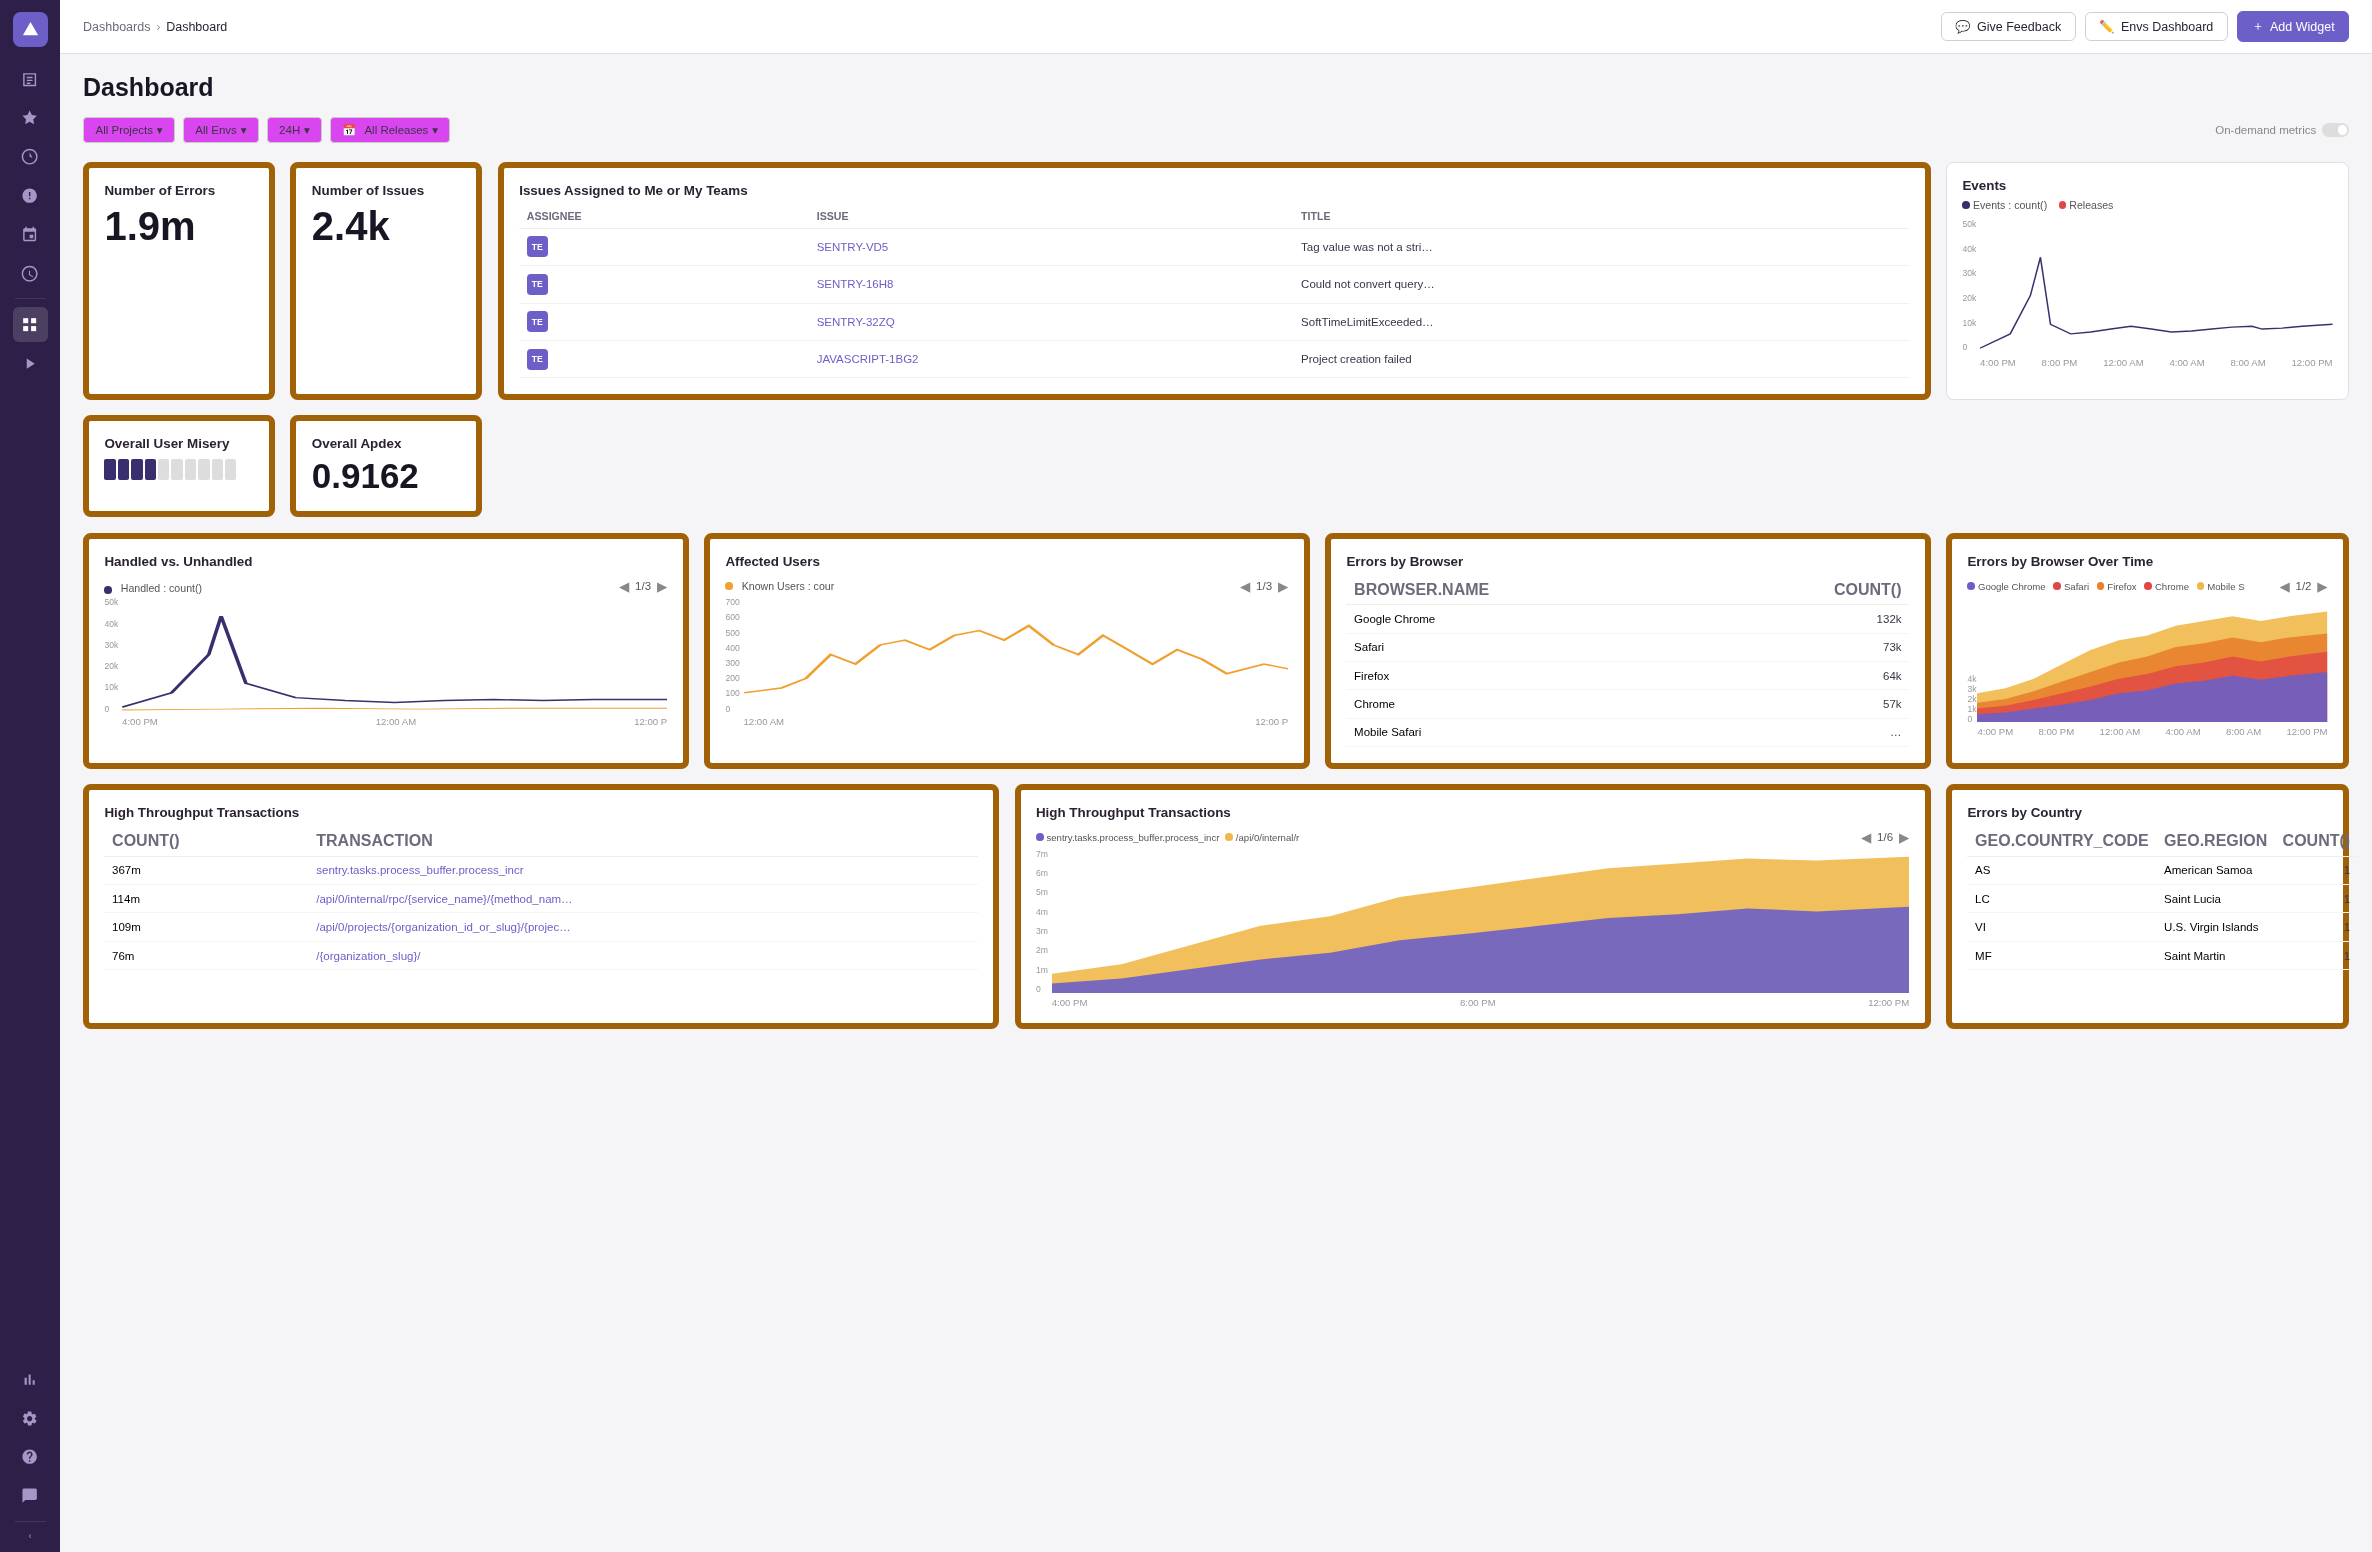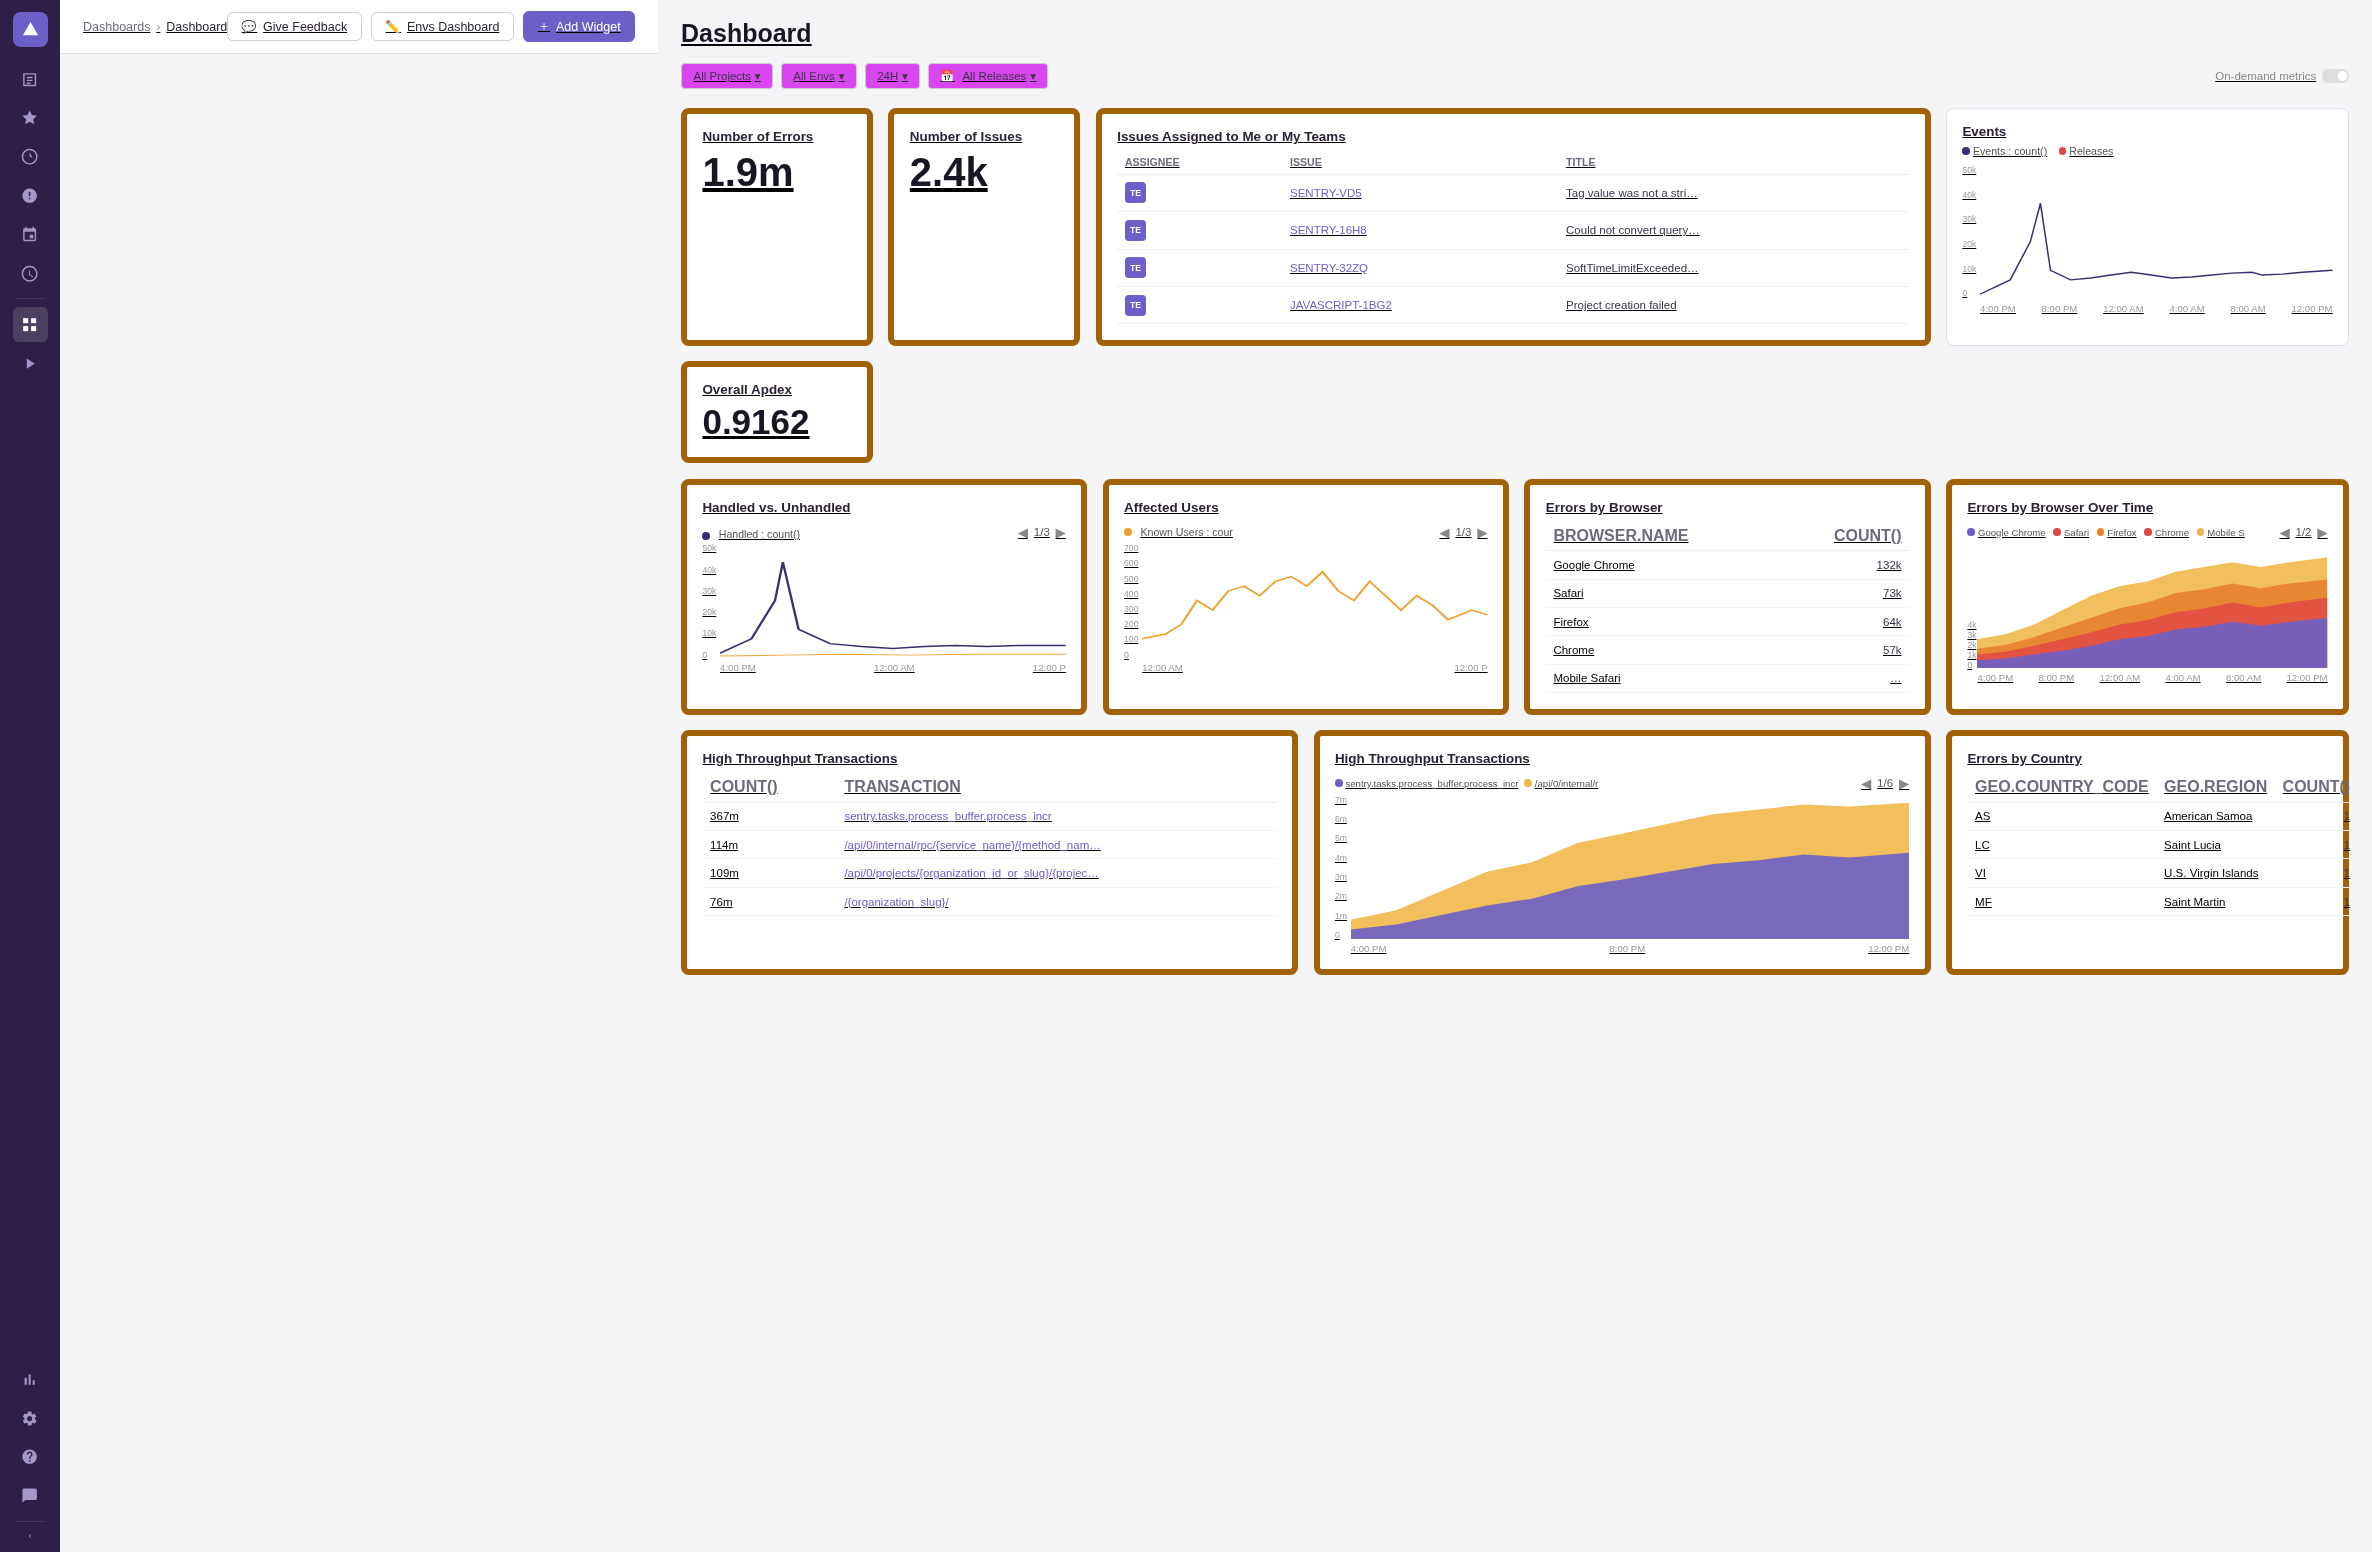--- a/index.html
+++ b/index.html
@@ -29,21 +29,21 @@
       border-radius: 5.8px;
       display: flex; align-items: center; justify-content: center;
       color: #a397c7;
       cursor: pointer;
     }
     .sidebar-icon.active { background: rgba(255,255,255,0.15); color: white; }
     .sidebar-divider { width: 31px; height: 1px; background: rgba(255,255,255,0.1); margin: 3.8px 0; }
     .sidebar-bottom { margin-top: auto; display: flex; flex-direction: column; align-items: center; gap: 3.8px; }
 
     
-    .main { flex: 1; display: flex; flex-direction: row; overflow: hidden; text-decoration: underline; }
+    .main { flex: 1; display: flex; flex-direction: column; overflow: hidden; }
 
     
     .header {
       background: white;
       border-bottom: 1px solid #e0dce8;
       padding: 0 23px;
       height: 54px;
       display: flex;
       align-items: center;
       justify-content: space-between;
@@ -367,20 +367,35 @@
                   <span>8:00 AM</span>
                   <span>12:00 PM</span>
               </div>
             </div>
           </div>
         </div>
       </div>
 
       <div style="display:grid; grid-template-columns: 192px 192px 1fr 403px; gap:15.4px;">
 
+        <div class="card">
+          <div class="card-title">Overall User Misery</div>
+          <div class="misery-bar">
+            <div class="misery-seg" style="background:#3a2f6e;"></div>
+            <div class="misery-seg" style="background:#3a2f6e;"></div>
+            <div class="misery-seg" style="background:#3a2f6e;"></div>
+            <div class="misery-seg" style="background:#3a2f6e;"></div>
+            <div class="misery-seg" style="background:#ddd;"></div>
+            <div class="misery-seg" style="background:#ddd;"></div>
+            <div class="misery-seg" style="background:#ddd;"></div>
+            <div class="misery-seg" style="background:#ddd;"></div>
+            <div class="misery-seg" style="background:#ddd;"></div>
+            <div class="misery-seg" style="background:#ddd;"></div>
+          </div>
+        </div>
 
         <div class="card">
           <div class="card-title">Overall Apdex</div>
           <div class="metric-value" style="font-size:35px;">0.9162</div>
         </div>
 
         <div></div>
 
         <div></div>
       </div>

